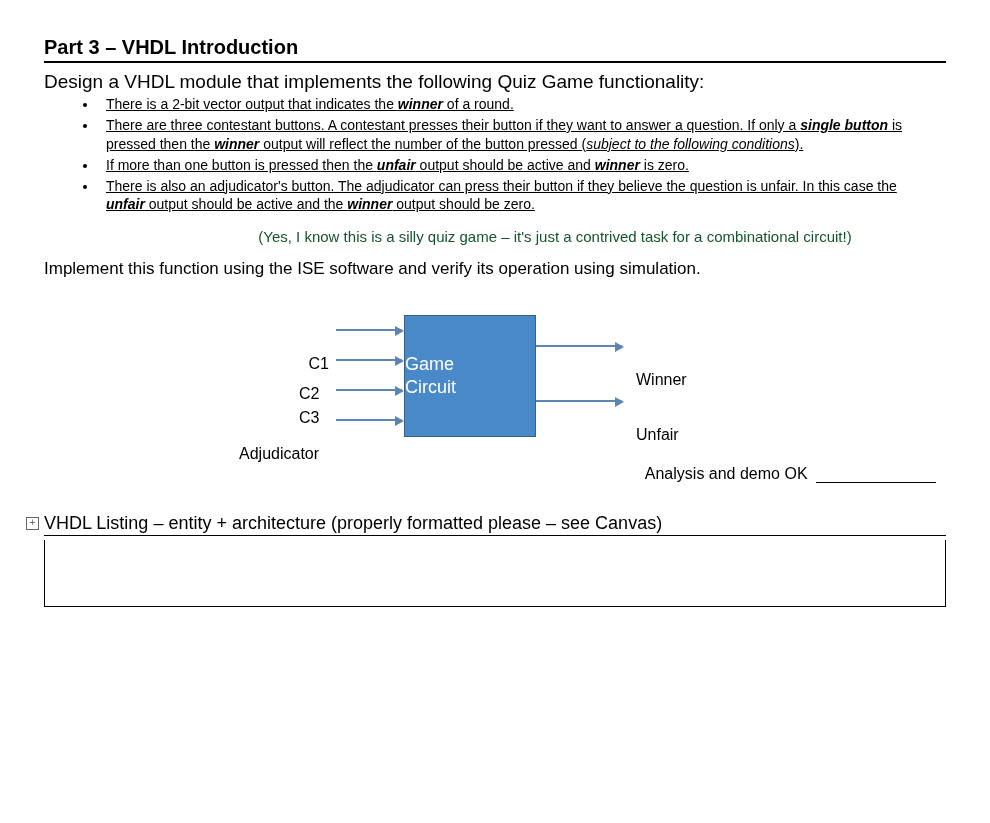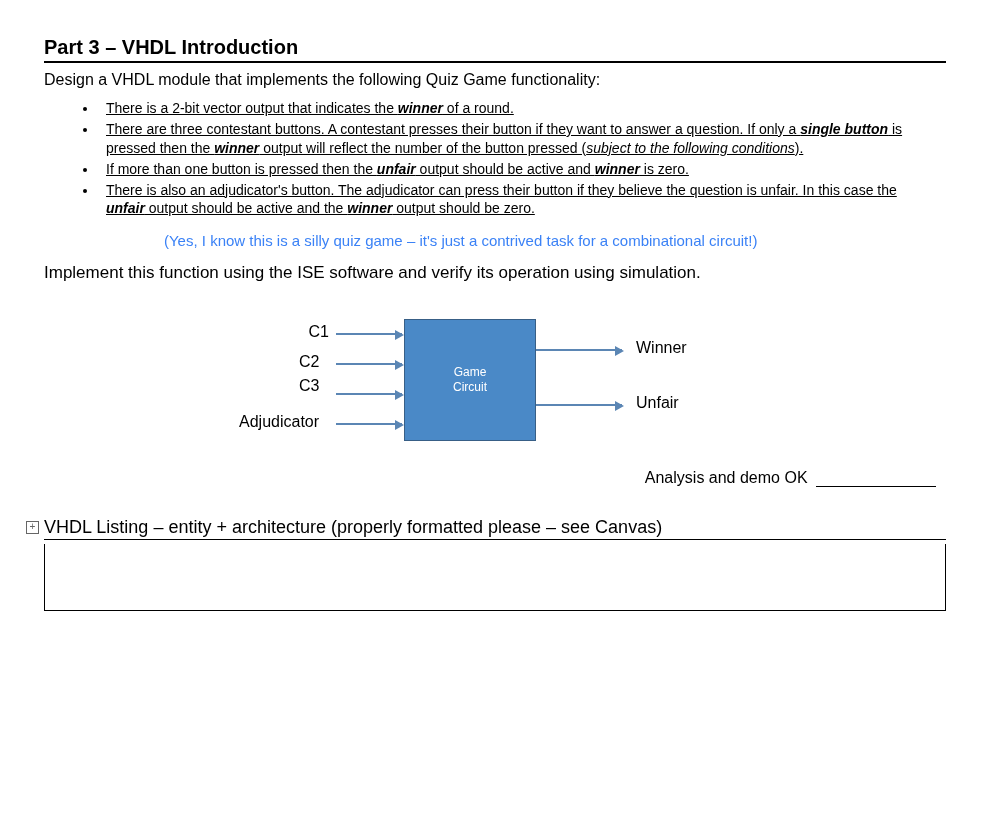--- a/index.html
+++ b/index.html
@@ -14,40 +14,40 @@
     padding: 36px 44px 20px 44px;
   }
   .heading {
     font-size: 20px;
     font-weight: bold;
     border-bottom: 2px solid #000;
     padding-bottom: 2px;
     margin-bottom: 8px;
   }
   .intro {
-    font-size: 16px;
-    margin-bottom: 10px;
+    font-size: 19px;
+    margin-bottom: 2px;
   }
   ul.bullets {
     margin: 0 15px 14px 0;
     padding-left: 54px;
     font-size: 14px;
     line-height: 1.35;
     text-decoration: underline;
   }
   ul.bullets li {
     margin-bottom: 2px;
     padding-left: 8px;
   }
   .em-bi { font-weight: bold; font-style: italic; }
   .paren-it { font-style: italic; }
   .red-note {
-    color: #3b82f6;
+    color: #14532d;
     font-size: 15px;
-    text-align: left;
+    text-align: center;
     margin-left: 120px;
     margin-top: 8px;
     margin-bottom: 14px;
   }
   .instr {
     font-size: 17px;
     margin-bottom: 26px;
   }
   
   .diagram-wrap {
@@ -57,31 +57,32 @@
   }
   .block {
     position: absolute;
     left: 360px;
     top: 10px;
     width: 130px;
     height: 120px;
     background: #4a89c7;
     border: 1.5px solid #385f86;
     color: #fff;
-    font-size: 12px;
+    font-size: 18px;
     display: flex;
     flex-direction: column;
-    align-items: center;
+    align-items: flex-start;
     justify-content: center;
     line-height: 1.3;
   }
   .sig-label {
     position: absolute;
     font-size: 16px;
     color: #000;
+    margin-top: 36px;
   }
   .arrow {
     position: absolute;
     height: 0;
     border-top: 2px solid #5b86b4;
   }
   .arrow::after {
     content: "";
     position: absolute;
     right: -2px;

